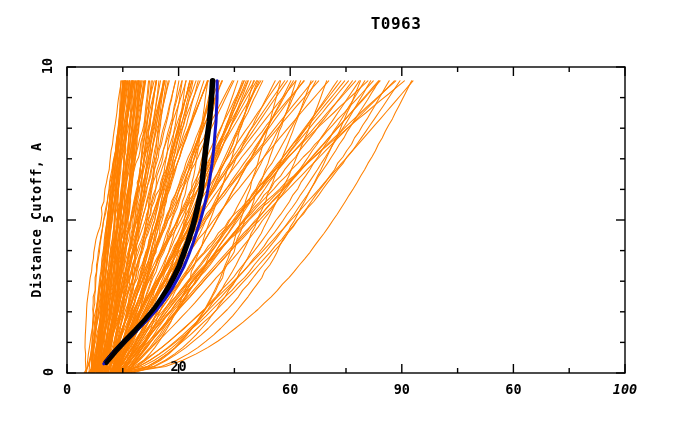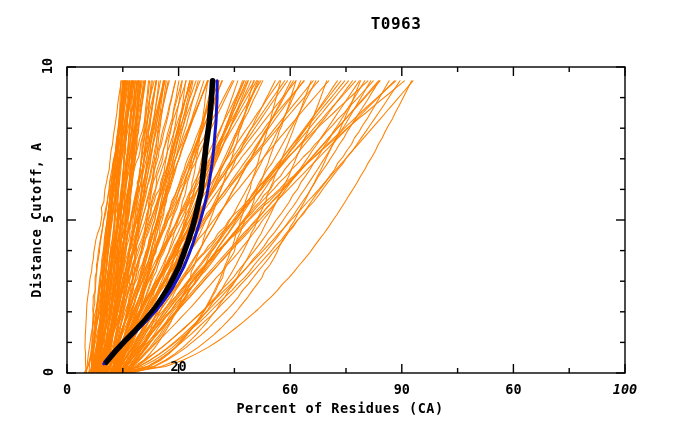--- a/index.html
+++ b/index.html
@@ -39,21 +39,20 @@
 
   #plot-svg{position:absolute;left:0;top:0;}
 </style>
 </head>
 <body>
 
 <div id="stage">
 
   <div id="chart-title">T0963</div>
 
-  <div id="xlabel">Percent of Residues (CA)</div>
 
   <div id="ylabel">Distance Cutoff, A</div>
 
   <svg id="plot-svg" width="680" height="440">
       <defs>
         <clipPath id="plotclip">
           <rect x="67" y="67" width="558" height="306"></rect>
         </clipPath>
       </defs>
       <g clip-path="url(#plotclip)">

